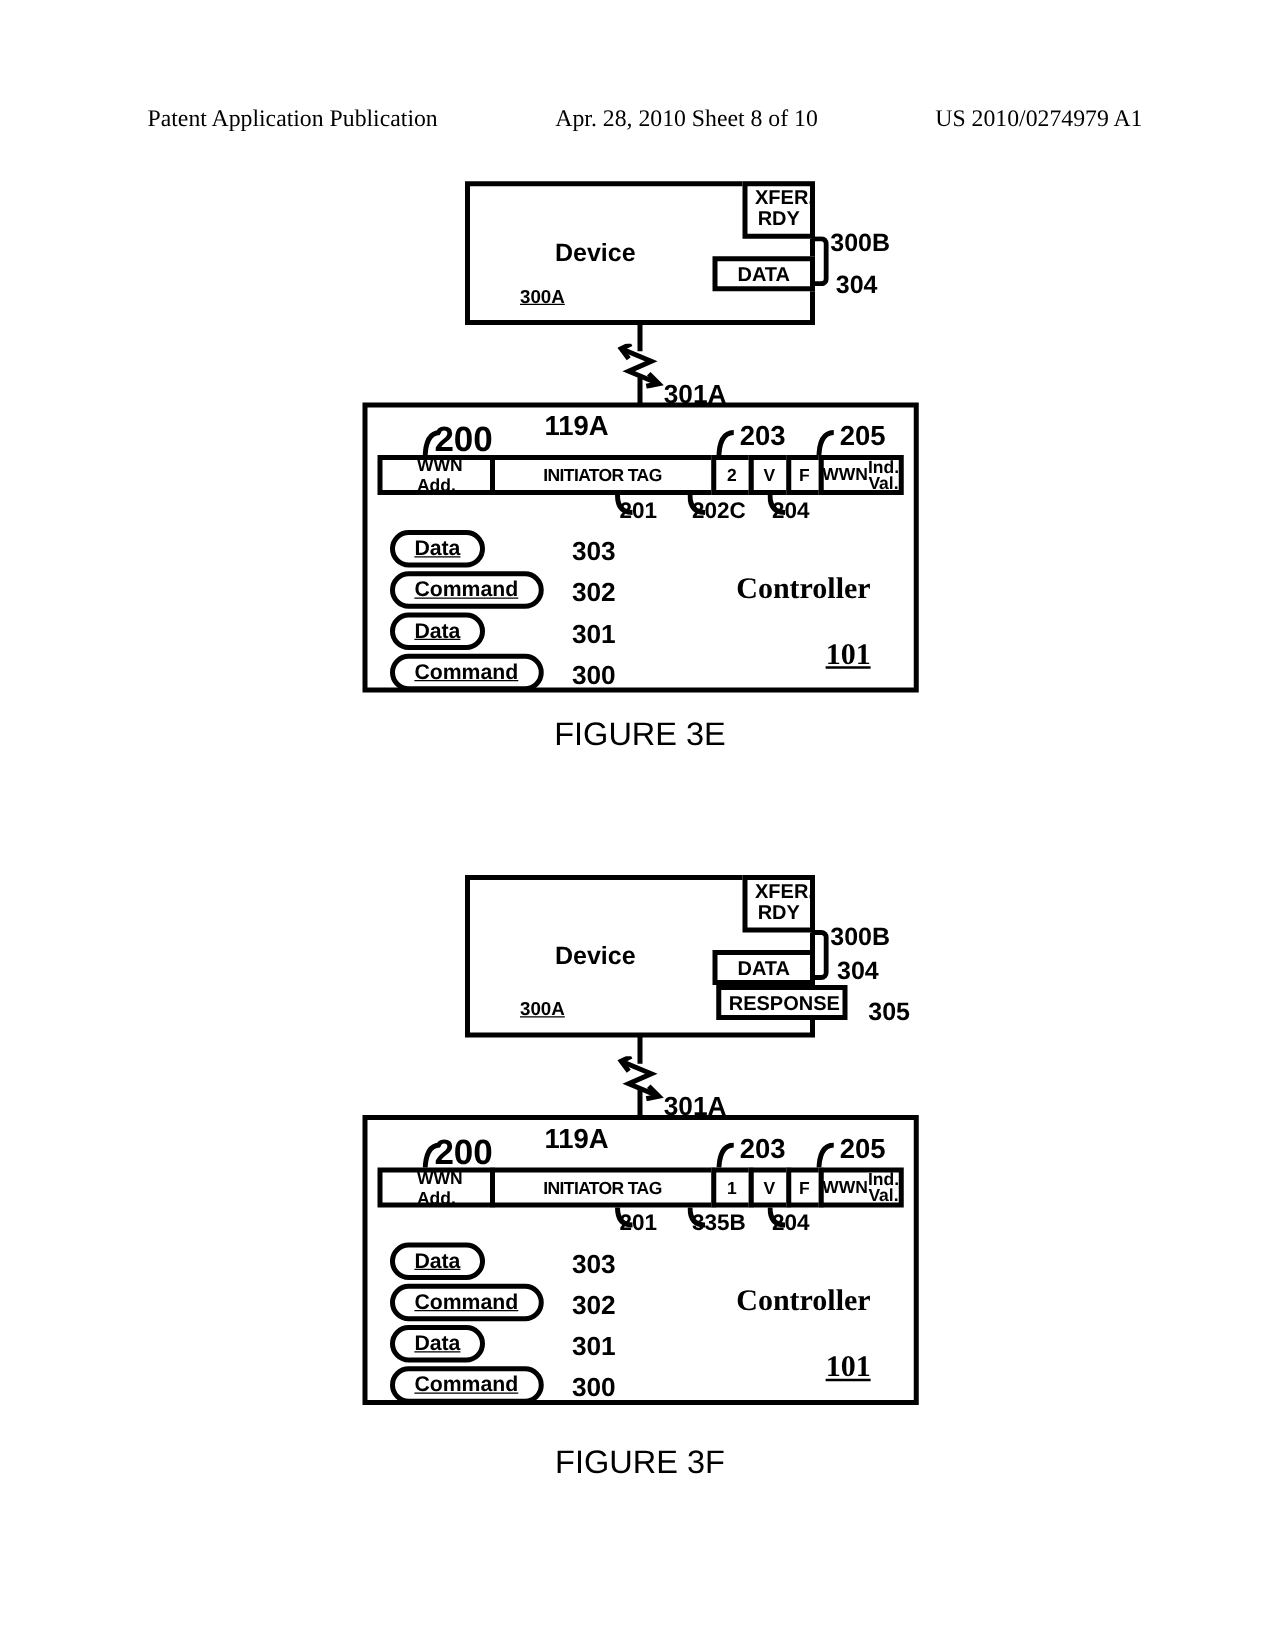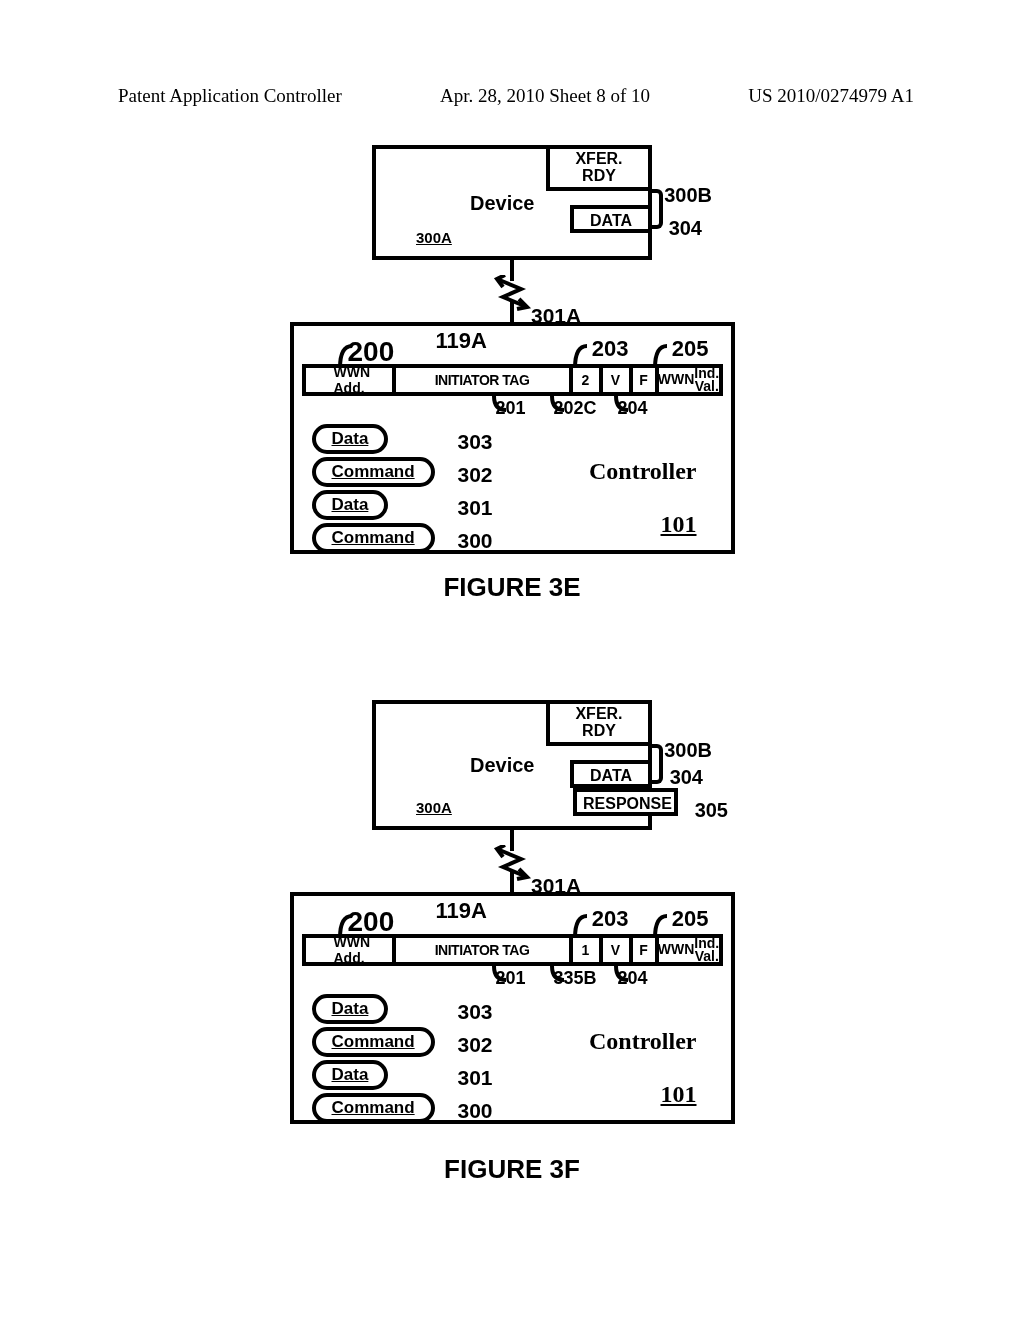--- a/index.html
+++ b/index.html
@@ -37,41 +37,41 @@
   .device-box {
     width: 280px;
     height: 115px;
     border: 4px solid #000;
     position: relative;
     font-family: Arial, Helvetica, sans-serif;
     font-weight: 900;
   }
   .device-label {
     position: absolute;
-    left: 94px; top: 43px;
+    left: 68px; top: 43px;
     font-size: 20px;
   }
   .device-ref {
     position: absolute;
     left: 40px; bottom: 10px;
     font-size: 15px;
     text-decoration: underline;
   }
   .dev-cell {
     position: absolute;
     right: -4px;
     border: 4px solid #000;
     text-align: center;
     font-size: 16px;
     line-height: 1.05;
     padding: 2px 6px;
     background: #fff;
   }
   .dev-cell .xfer { display:block; }
-  .cell-xfer { top: -4px; width: 106px; }
+  .cell-xfer { top: -4px; width: 58px; }
   .cell-data { top: 56px; width: 82px; height:28px; padding-top:4px; }
   .cell-resp { top: 84px; width: 105px; height:28px; padding-top:4px; right:-30px; }
 
   .dev-tag-300b { position:absolute; right: calc(-4px - 60px); top: 35px; font-size:20px; font-family:Arial; font-weight:900; }
   .dev-tag-304  { position:absolute; right: calc(-4px - 50px); top: 68px; font-size:20px; font-family:Arial; font-weight:900; }
   .dev-tag-305  { position:absolute; right: calc(-4px - 50px); top: 95px; font-size:20px; font-family:Arial; font-weight:900; }
   .hook-300b { position:absolute; right:-15px; top:40px; width:14px; height:40px; border-right:4px solid #000; border-top:4px solid #000; border-bottom:4px solid #000; border-top-right-radius:6px; border-bottom-right-radius:6px; }
 
   
   .connector-wrap { position: relative; width: 10px; height: 65px; margin-top:-1px; }
@@ -139,33 +139,33 @@
     padding: 1px 16px;
     font-size: 17px;
     text-decoration: underline;
     font-family: Arial; font-weight:900;
     background:#fff;
   }
   .pill-num { position:absolute; left: 146px; top: 6px; font-size:21px; font-family:Arial; font-weight:900; }
 
   .fig-caption {
     font-family: Arial, Helvetica, sans-serif;
-    font-weight: 700;
+    font-weight: 400;
     font-size: 26px;
     margin-top: 18px;
   }
 
   
   .lead-hook { stroke:#000; stroke-width:4; fill:none; }
 </style>
 </head>
 <body>
 
 <div class="page-header">
-  <span class="left">Patent Application Controller</span>
+  <span class="left">Patent Application Publication</span>
   <span class="mid">Apr. 28, 2010  Sheet 8 of 10</span>
   <span class="right">US 2010/0274979 A1</span>
 </div>
 
 <div class="diagram-area fig-e">
 
   <div class="device-box">
     <span class="device-label">Device</span>
     <span class="device-ref">300A</span>
     <div class="dev-cell cell-xfer">

